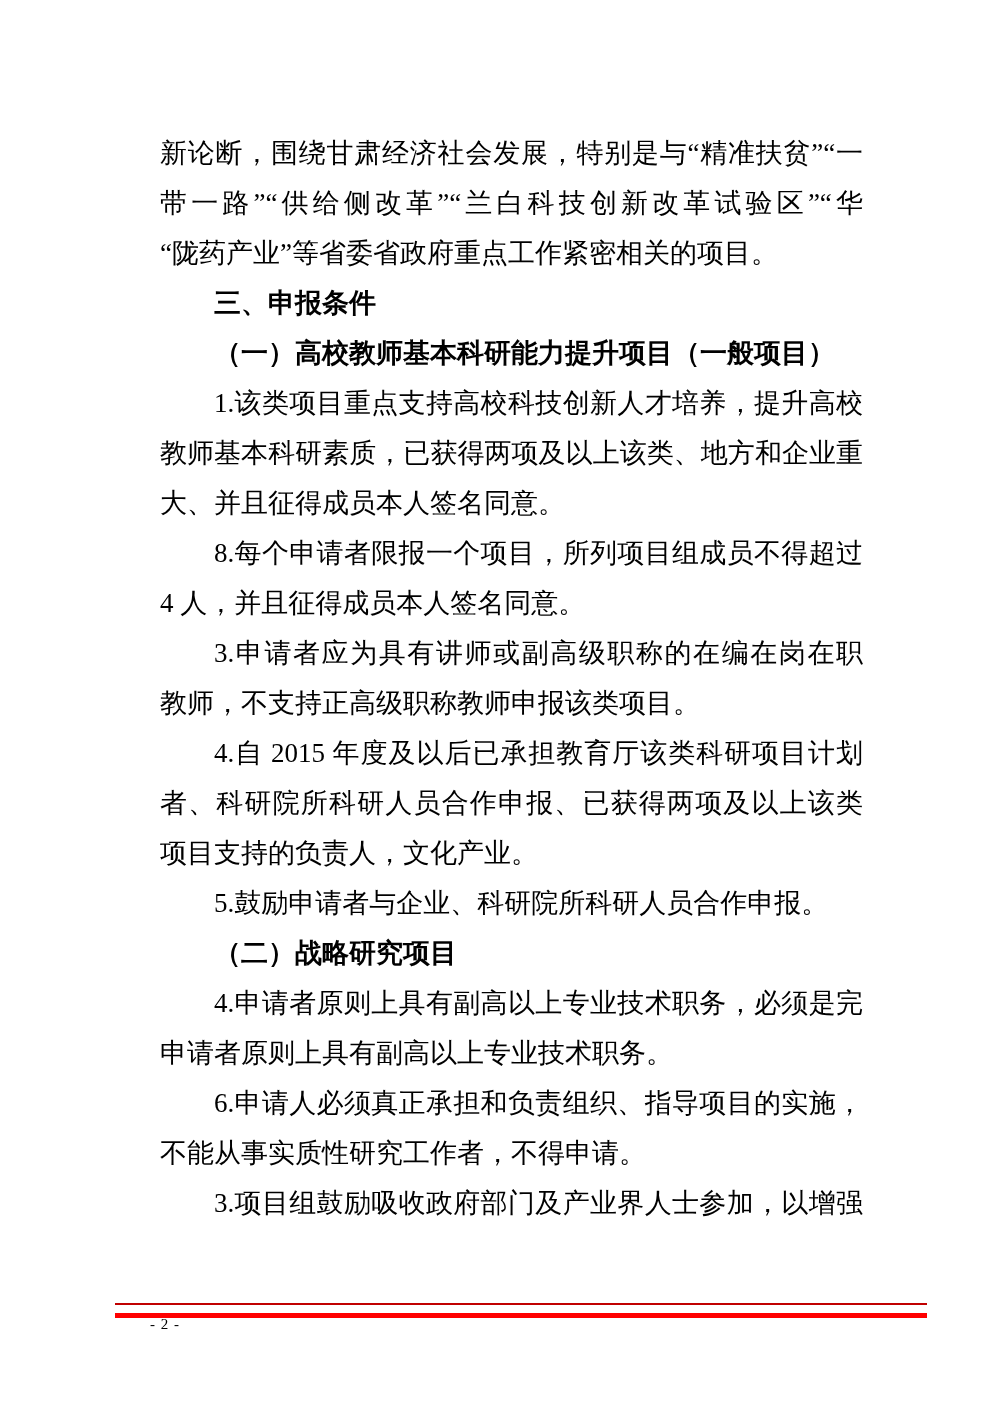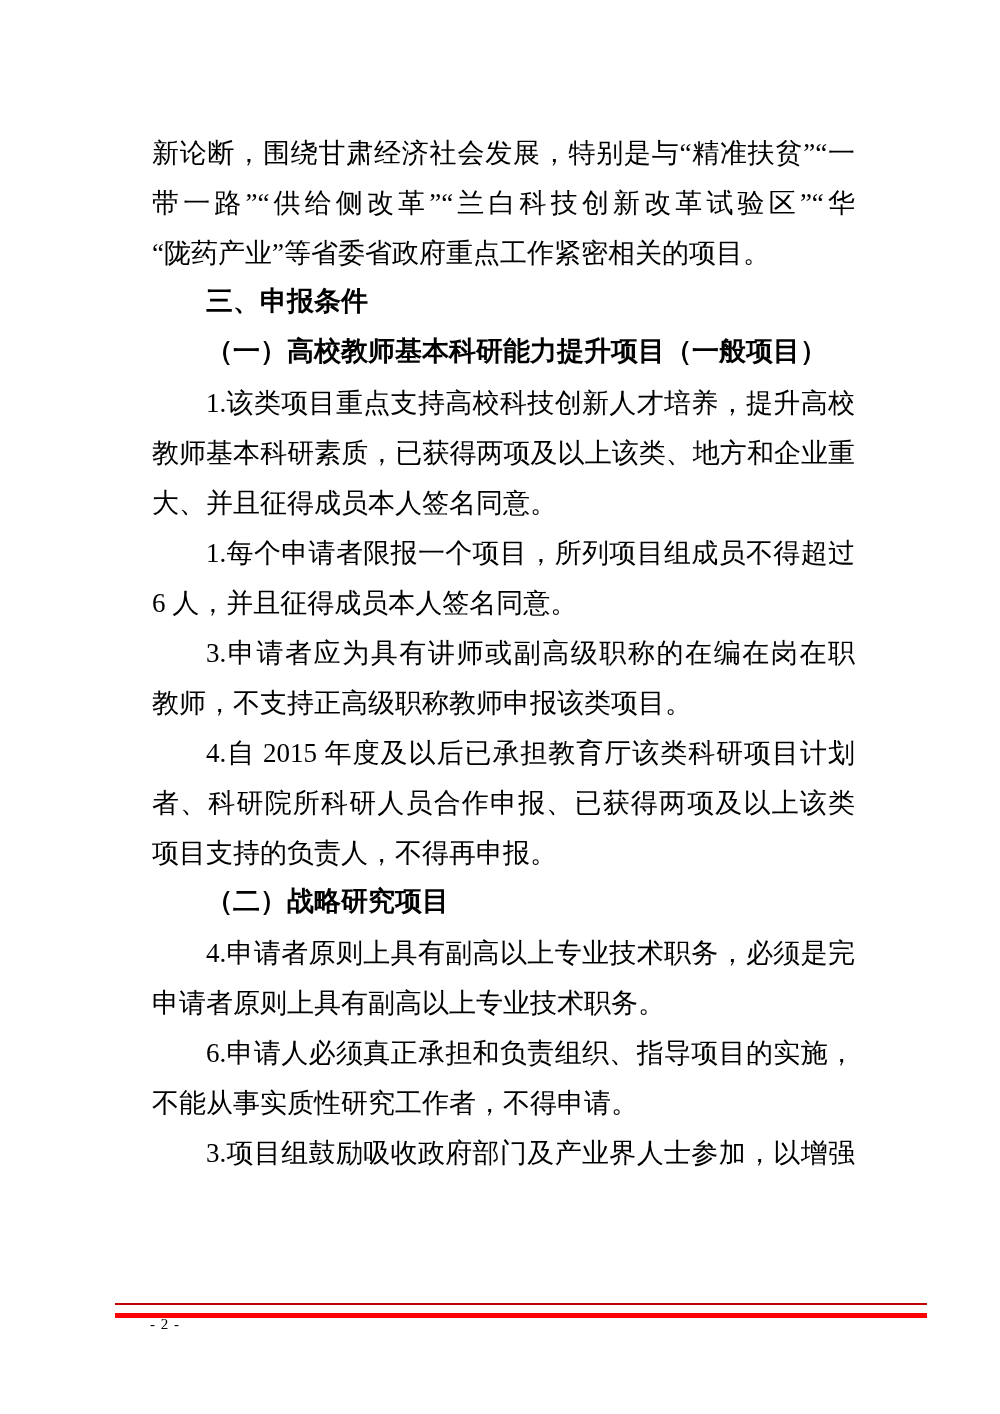--- a/index.html
+++ b/index.html
@@ -7,38 +7,38 @@
     position: relative;
     width: 1000px;
     height: 1414px;
     margin: 0 auto;
     background: #ffffff;
     overflow: hidden;
     color: #000;
   }
   .content {
     position: absolute;
-    left: 152px;
+    left: 160px;
     top: 128px;
     width: 703px;
   }
   .line {
     height: 50px;
     line-height: 50px;
     font-size: 27px;
     color: #000;
     white-space: nowrap;
     overflow: visible;
   }
   .body {
     font-family: "Liberation Serif", "DejaVu Serif", serif;
     font-weight: 400;
   }
   .heading {
-    font-family: Liberation Mono, monospace;
+    font-family: Liberation Sans, sans-serif;
     font-weight: 700;
   }
   .indent { padding-left: 54px; }
   .justify {
     text-align: justify;
     text-align-last: justify;
     text-justify: inter-character;
   }
   .footer-rule {
     position: absolute;
@@ -66,27 +66,28 @@
   <div class="content">
 
   <div class="line body justify">新论断，围绕甘肃经济社会发展，特别是与“精准扶贫”“一</div>
       <div class="line body justify">带一路”“供给侧改革”“兰白科技创新改革试验区”“华</div>
       <div class="line body">“陇药产业”等省委省政府重点工作紧密相关的项目。</div>
       <div class="line heading indent">三、申报条件</div>
       <div class="line heading indent">（一）高校教师基本科研能力提升项目（一般项目）</div>
       <div class="line body indent justify">1.该类项目重点支持高校科技创新人才培养，提升高校</div>
       <div class="line body justify">教师基本科研素质，已获得两项及以上该类、地方和企业重</div>
       <div class="line body">大、并且征得成员本人签名同意。</div>
-      <div class="line body indent justify">1.每个申请者限报一个项目，所列项目组成员不得超过</div>
-      <div class="line body">6 人，并且征得成员本人签名同意。</div>
+      <div class="line body indent justify">8.每个申请者限报一个项目，所列项目组成员不得超过</div>
+      <div class="line body">4 人，并且征得成员本人签名同意。</div>
       <div class="line body indent justify">3.申请者应为具有讲师或副高级职称的在编在岗在职</div>
       <div class="line body">教师，不支持正高级职称教师申报该类项目。</div>
       <div class="line body indent justify">4.自 2015 年度及以后已承担教育厅该类科研项目计划</div>
       <div class="line body justify">者、科研院所科研人员合作申报、已获得两项及以上该类</div>
-      <div class="line body">项目支持的负责人，不得再申报。</div>
+      <div class="line body">项目支持的负责人，文化产业。</div>
+      <div class="line body indent">5.鼓励申请者与企业、科研院所科研人员合作申报。</div>
       <div class="line heading indent">（二）战略研究项目</div>
       <div class="line body indent justify">4.申请者原则上具有副高以上专业技术职务，必须是完</div>
       <div class="line body">申请者原则上具有副高以上专业技术职务。</div>
       <div class="line body indent justify">6.申请人必须真正承担和负责组织、指导项目的实施，</div>
       <div class="line body">不能从事实质性研究工作者，不得申请。</div>
       <div class="line body indent justify">3.项目组鼓励吸收政府部门及产业界人士参加，以增强</div>
     </div>
 
   <div class="footer-rule thin" style="background: rgb(192, 0, 0);"></div>
   <div class="footer-rule thick" style="background: rgb(255, 0, 0);"></div>

